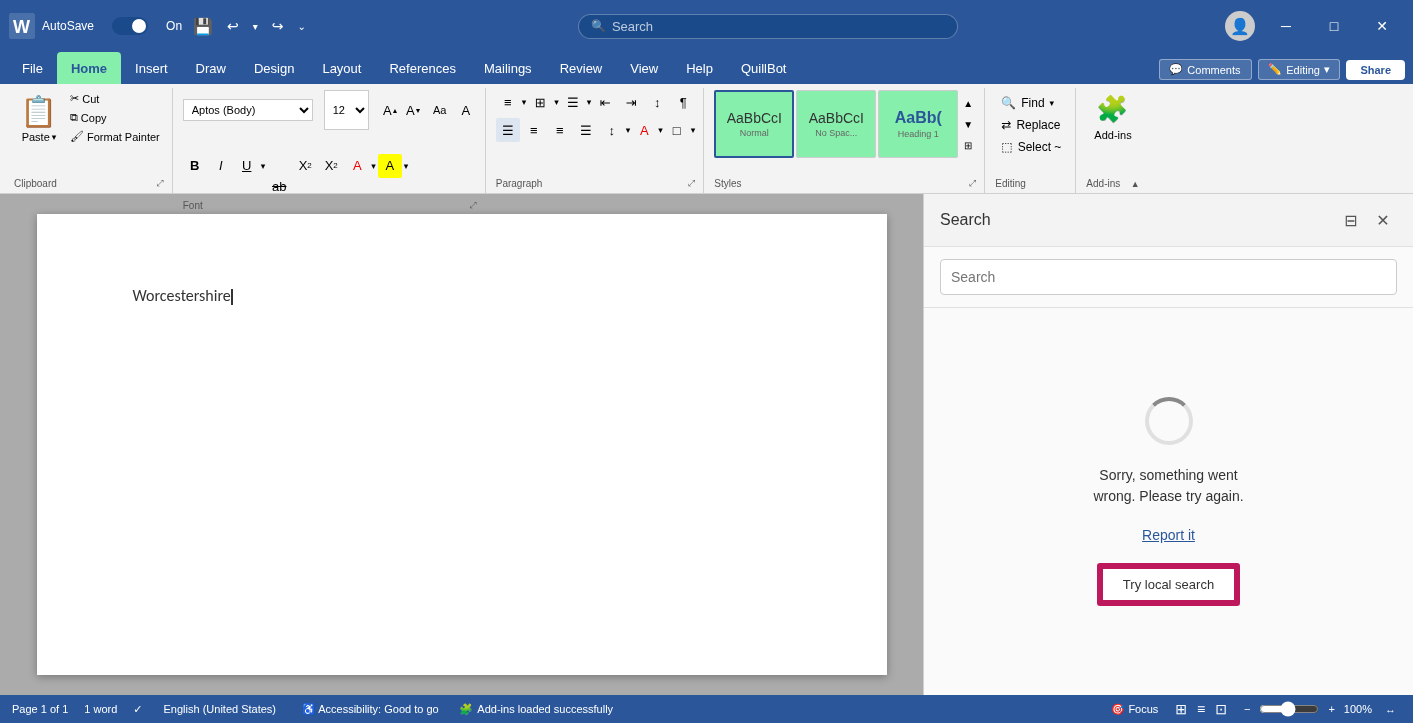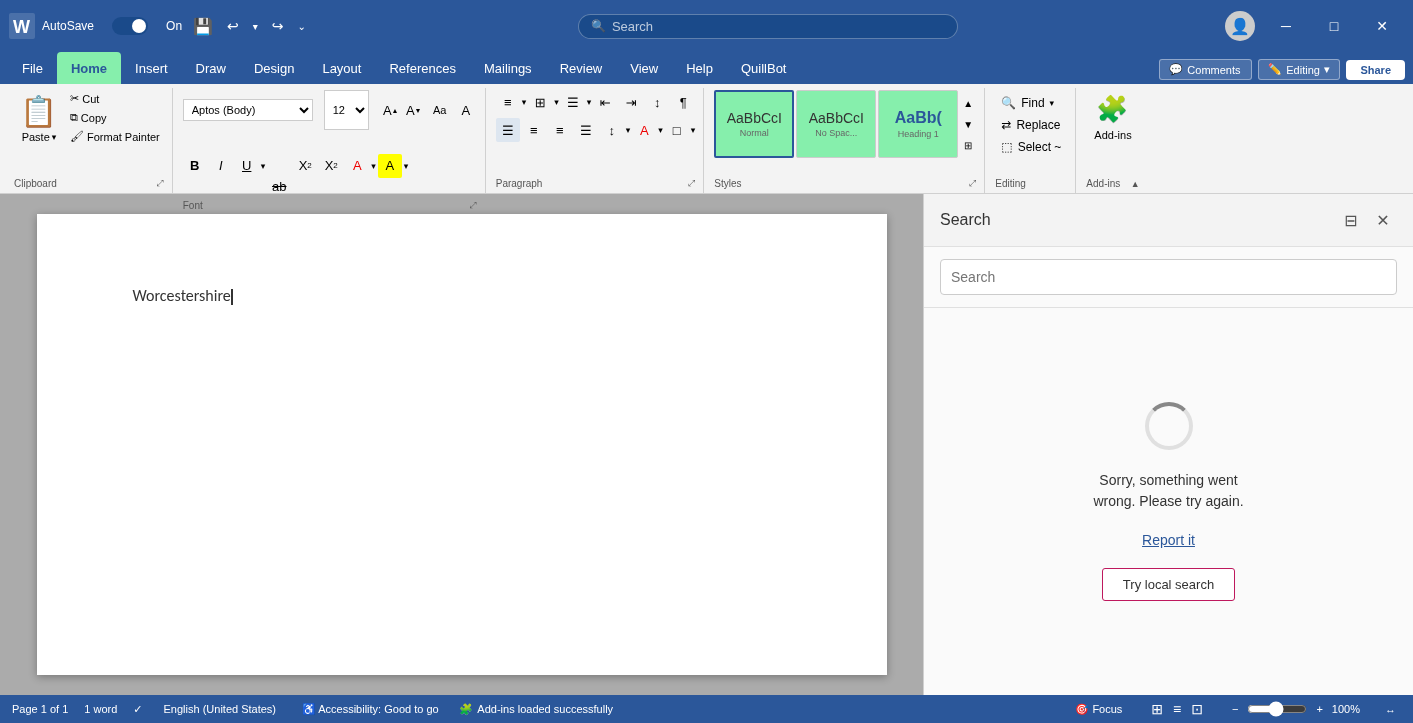--- a/index.html
+++ b/index.html
@@ -496,21 +496,21 @@
       font-size: 14px;
       line-height: 1.5;
     }
     .report-link {
       color: #2b579a;
       text-decoration: underline;
       cursor: pointer;
       font-size: 14px;
     }
     .local-search-btn {
-      border: 1px solid #be185d;
+      border: 6px solid #be185d;
       background: white;
       padding: 8px 20px;
       font-size: 13px;
       cursor: pointer;
       border-radius: 3px;
       color: #333;
     }
 
     
     .status-bar {
@@ -520,21 +520,21 @@
       align-items: center;
       padding: 0 12px;
       color: white;
       font-size: 11px;
       gap: 16px;
     }
     .status-bar-right {
       margin-left: auto;
       display: flex;
       align-items: center;
-      gap: 20px;
+      gap: 8px;
     }
     .status-btn {
       background: transparent;
       border: none;
       color: white;
       cursor: pointer;
       font-size: 11px;
       padding: 2px 5px;
       border-radius: 2px;
     }

